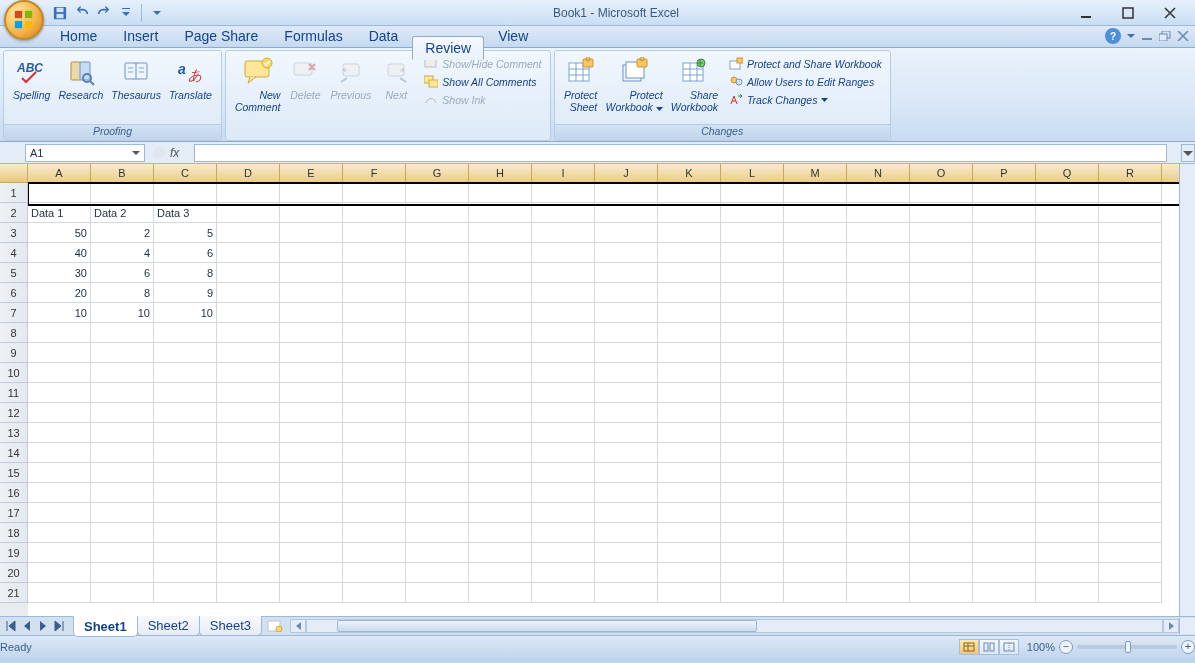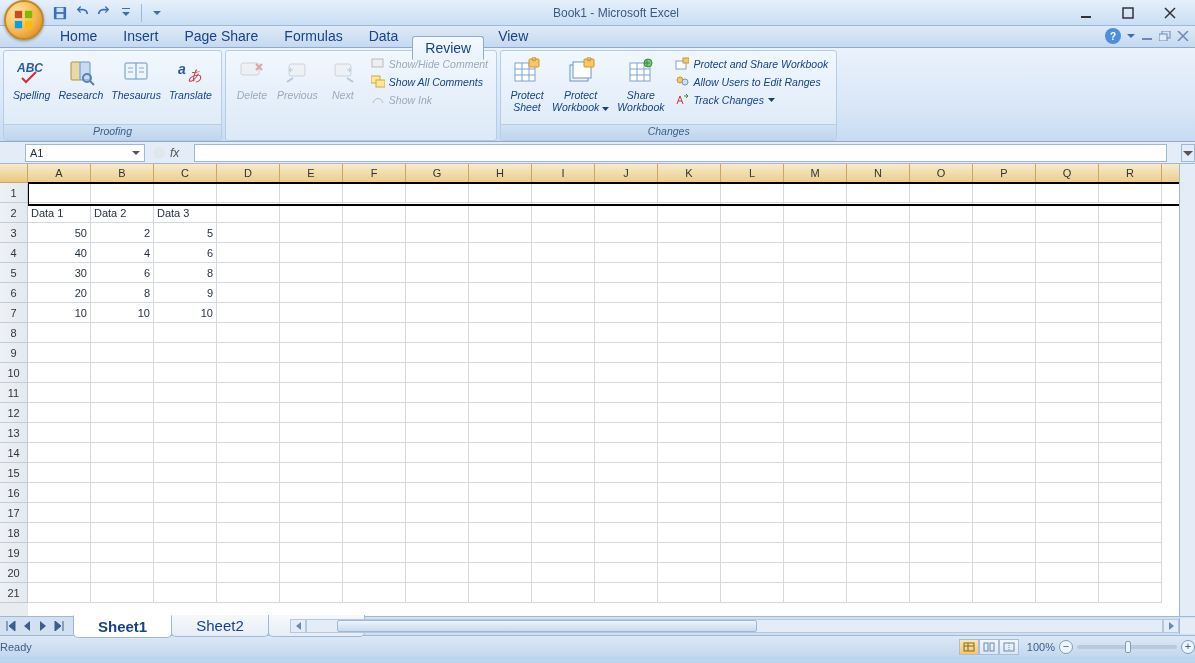--- a/index.html
+++ b/index.html
@@ -44,21 +44,21 @@
   .tab.active{background:linear-gradient(to bottom,#f5f9fe,#eaf2fc);border:1px solid #8faacd;border-bottom:1px solid #eaf2fc;position:relative;top:13px;}
   .tabs-right{position:absolute;right:6px;top:2px;display:flex;gap:6px;align-items:center;}
   .help-icon{width:16px;height:16px;border-radius:50%;background:#4d8fd8;color:white;font-weight:bold;display:flex;align-items:center;justify-content:center;font-size:10px;}
   
   .ribbon{height:94px;background:linear-gradient(to bottom,#eaf2fc,#d6e5f6 70%,#c7dbf2);border-bottom:1px solid #8faacd;display:flex;padding:2px 3px 0;font-style:italic;}
   .group{border:1px solid #b6cde8;border-radius:3px;margin-right:3px;background:linear-gradient(to bottom,#f1f7fe,#dce9f7);display:flex;flex-direction:column;min-width:40px;}
   .group .body{flex:1;display:flex;align-items:flex-start;padding:3px 5px 0;}
   .group .label{height:16px;text-align:center;font-size:10.5px;color:#3b5e8c;background:linear-gradient(to bottom,#d2e2f3,#bfd5ed);border-top:1px solid #b6cde8;border-bottom-left-radius:3px;border-bottom-right-radius:3px;}
   .bigbtn{display:flex;flex-direction:column;align-items:center;justify-content:flex-start;padding:2px 4px;text-align:center;color:#15428b;min-width:42px;gap:1px;}
   .bigbtn .ic{width:32px;height:32px;display:flex;align-items:center;justify-content:center;}
-  .bigbtn .lbl{font-size:10.5px;line-height:12px;}
+  .bigbtn .lbl{font-size:10.5px;line-height:12px;text-align:right;}
   .smallbtn{display:flex;align-items:center;gap:4px;color:#15428b;font-size:10.5px;padding:1px 3px;}
   .smallbtn.disabled{color:#9aa9bd;}
   .vstack{display:flex;flex-direction:column;gap:2px;justify-content:flex-start;padding-top:2px;}
   
   .fxbar{height:22px;background:#e4edf7;border-bottom:1px solid #9db8d8;display:flex;align-items:center;}
   .namebox{width:120px;height:18px;margin-left:25px;background:white;border:1px solid #9db8d8;display:flex;align-items:center;padding:0 4px;font-size:11px;position:relative;}
   .namebox .dd{position:absolute;right:1px;top:1px;width:14px;height:14px;display:flex;align-items:center;justify-content:center;color:#555;}
   .fxicons{display:flex;align-items:center;gap:3px;padding:0 6px;}
   .fxinput{flex:1;height:18px;background:white;border:1px solid #9db8d8;margin-right:14px;}
   .fxexpand{width:14px;height:18px;border:1px solid #9db8d8;background:#e4edf7;display:flex;align-items:center;justify-content:center;}
@@ -74,21 +74,21 @@
   .row{display:flex;height:20px;}
   .cell{width:63px;height:20px;border-right:1px solid #d4d9de;border-bottom:1px solid #d4d9de;font-size:11px;padding:0 3px;line-height:20px;overflow:hidden;}
   .cell.r{text-align:right;}
   .activecell{position:absolute;left:0;top:0;width:1162px;height:20px;border:2px solid #000;pointer-events:none;box-sizing:content-box; margin-left:-1px; margin-top:-1px;}
   .activecell::after{content:"";position:absolute;right:-3px;bottom:-3px;width:5px;height:5px;background:#000;}
   .vscroll{width:16px;background:#e4edf7;border-left:1px solid #9db8d8;}
   
   .tabsbar{height:19px;background:#d2e0f0;border-top:1px solid #9db8d8;display:flex;align-items:center;position:relative;}
   .tabnav{display:flex;margin-left:3px;margin-right:6px;}
   .tabnav .nbtn{width:16px;height:16px;display:flex;align-items:center;justify-content:center;color:#3b5e8c;}
-  .sheettab{padding:2px 24px;font-size:15px;background:linear-gradient(to bottom,#f7f9fc,#e6edf6);border:1px solid #9db8d8;border-top:none;border-bottom-left-radius:5px;border-bottom-right-radius:5px;margin-right:-1px;color:#15428b;position:relative;text-align:right;}
+  .sheettab{padding:2px 10px;font-size:13px;background:linear-gradient(to bottom,#f7f9fc,#e6edf6);border:1px solid #9db8d8;border-top:none;border-bottom-left-radius:5px;border-bottom-right-radius:5px;margin-right:-1px;color:#15428b;position:relative;text-align:right;}
   .sheettab.active{background:#fff;font-weight:bold;z-index:2;border-top:1px solid #fff;}
   .newtab{width:20px;height:14px;margin-left:4px;display:flex;align-items:center;justify-content:center;}
   .hscroll{position:absolute;right:16px;left:290px;height:16px;top:1px;display:flex;align-items:center;}
   .hscroll .track{flex:1;height:14px;background:#e4edf7;border:1px solid #b6c8de;position:relative;}
   .hscroll .thumb{position:absolute;left:30px;top:0;width:420px;height:12px;background:linear-gradient(to bottom,#eef4fb,#c9daee);border:1px solid #9db8d8;border-radius:2px;}
   .hscroll .arr{width:16px;height:14px;background:#e4edf7;border:1px solid #b6c8de;display:flex;align-items:center;justify-content:center;}
   
   .status{height:22px;background:linear-gradient(to bottom,#dce8f6,#c4d7ec);border-top:1px solid #9db8d8;display:flex;align-items:center;padding:0 0;color:#3b5e8c;font-size:11px;}
   .status .spacer{flex:1;}
   .viewbtns{display:flex;gap:0;}
@@ -234,20 +234,31 @@
             </svg>
           </div>
         <div class="lbl">Translate</div>
       </div>
     </div>
     <div class="label">Proofing</div>
   </div>
 
   <div class="group">
     <div class="body">
+      <div class="bigbtn" style="min-width:52px;">
+        <div class="ic">
+            <svg width="32" height="30" viewBox="0 0 32 30">
+              <rect x="3" y="4" width="24" height="16" rx="2" fill="#ffe79a" stroke="#d4aa3a"></rect>
+              <path d="M8 20l-2 6 8-6" fill="#ffe79a" stroke="#d4aa3a"></path>
+              <circle cx="25" cy="6" r="5" fill="#ffd966" stroke="#d4aa3a"></circle>
+              <path d="M22 6l2 2 4-4" stroke="#fff" stroke-width="1.5" fill="none"></path>
+            </svg>
+          </div>
+        <div class="lbl"><span>New<br>Comment</span></div>
+      </div>
       <div class="bigbtn">
         <div class="ic" style="opacity:.45">
             <svg width="28" height="28" viewBox="0 0 28 28">
               <rect x="3" y="5" width="18" height="12" rx="2" fill="#eee" stroke="#aaa"></rect>
               <path d="M18 6l6 6M24 6l-6 6" stroke="#c44" stroke-width="2"></path>
             </svg>
           </div>
         <div class="lbl" style="color:#9aa9bd;">Delete</div>
       </div>
       <div class="bigbtn">

